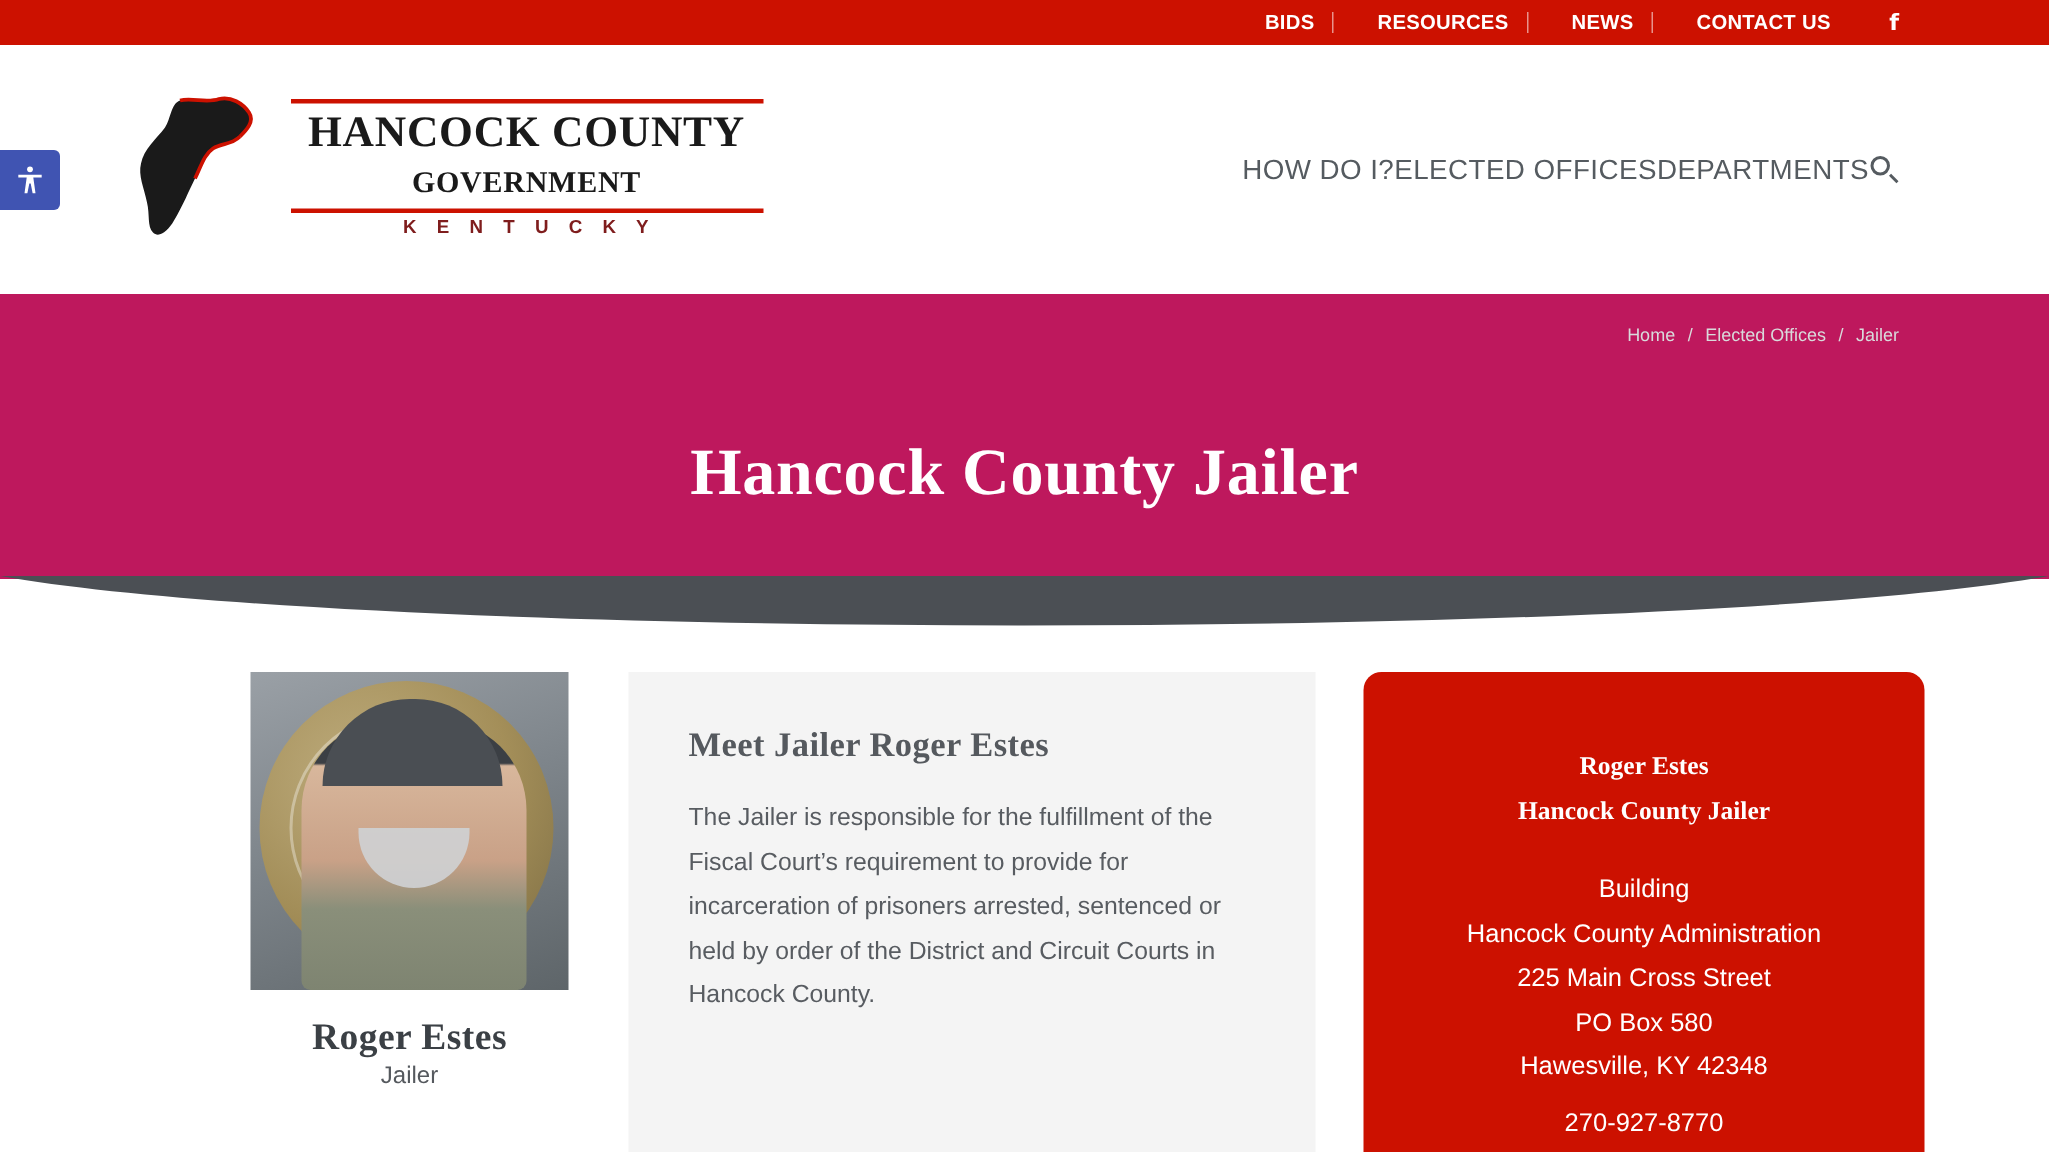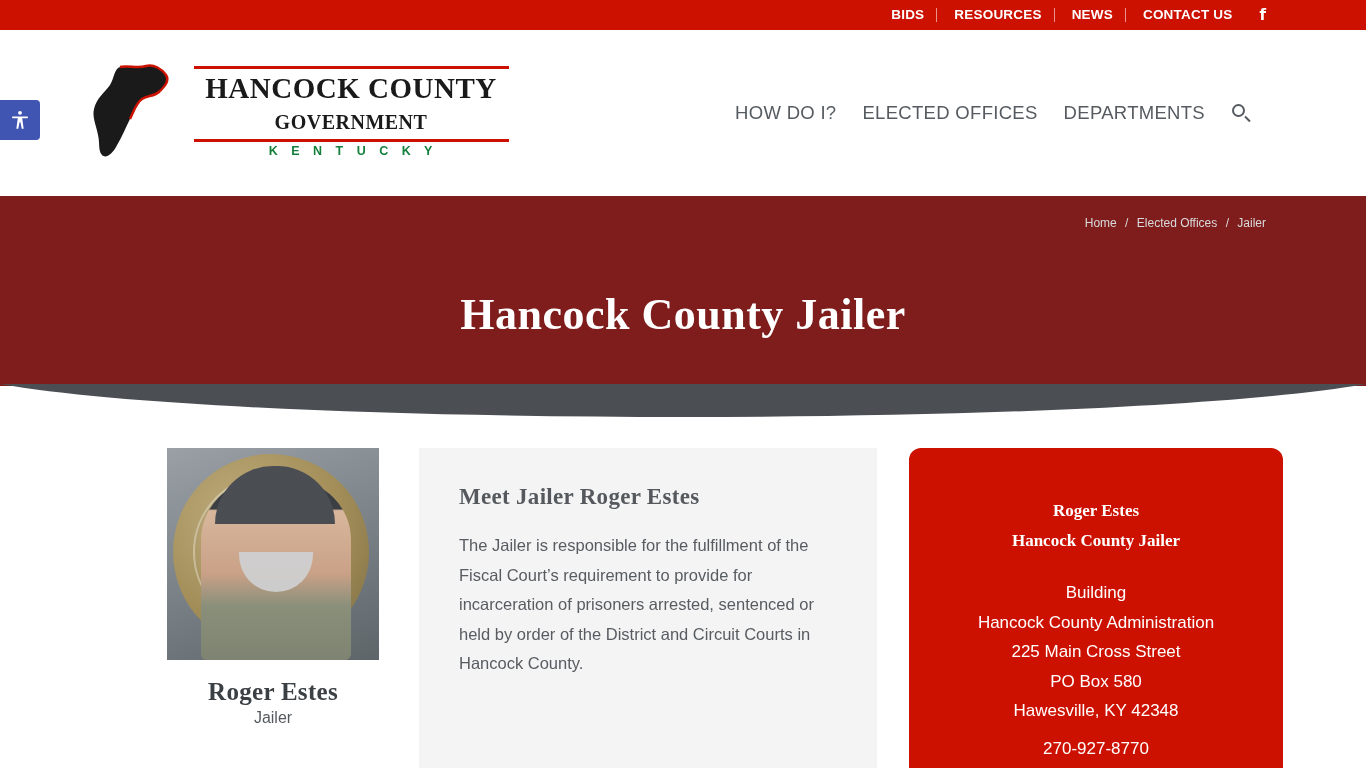--- a/index.html
+++ b/index.html
@@ -12,21 +12,21 @@
   }
 
   
   .topbar {
     height: 30px;
     background: #cc1100;
     display: flex;
     align-items: center;
     justify-content: flex-end;
     padding-right: 100px;
-    gap: 4px;
+    gap: 16px;
   }
   .topbar a {
     color: #ffffff;
     font-size: 13.5px;
     font-weight: bold;
     text-decoration: none;
     letter-spacing: 0.2px;
     padding: 0 13px;
     line-height: 30px;
     position: relative;
@@ -99,31 +99,30 @@
     font-size: 20px;
     letter-spacing: 0.5px;
     color: #1a1a1a;
     line-height: 34px;
   }
   .logo-l3 {
     font-family: "Liberation Sans", sans-serif;
     font-weight: bold;
     font-size: 12.5px;
     letter-spacing: 5px;
-    color: #15803d;
+    color: #7f1d1d;
     line-height: 18px;
     padding-left: 4px;
   }
 
   .mainnav {
     position: absolute;
-    right: 115px;
+    right: 100px;
     display: flex;
     align-items: center;
-    gap: 26px;
   }
   .mainnav a {
     color: #555b60;
     font-size: 18.5px;
     text-decoration: none;
     letter-spacing: 0.3px;
     white-space: nowrap;
   }
   .search-icon {
     display: inline-block;
@@ -144,21 +143,21 @@
     width: 7px; height: 2px;
     background: #555b60;
     transform: rotate(45deg);
     bottom: 3px; right: 0px;
   }
 
   
   .hero {
     position: relative;
     height: 190px;
-    background: #7f1d1d;
+    background: #be185d;
     overflow: visible;
   }
   .hero-crumbs {
     position: absolute;
     right: 100px;
     top: 20px;
     font-size: 12px;
     color: #d9dadb;
   }
   .hero-crumbs a { color: #d9dadb; text-decoration: none; }

